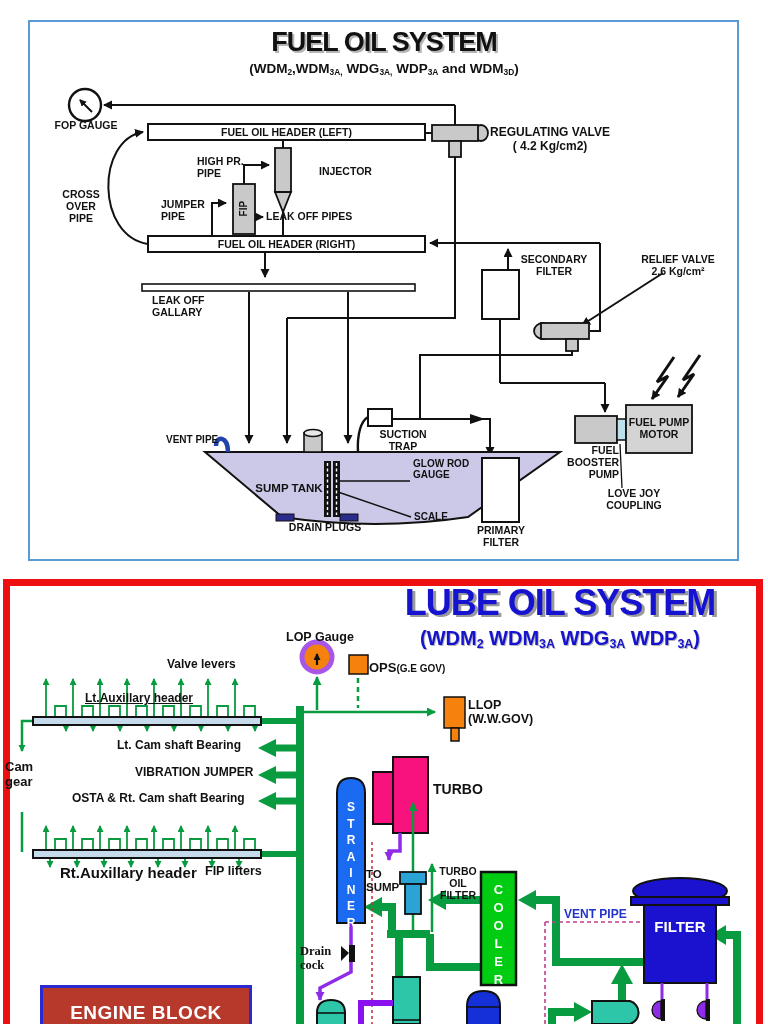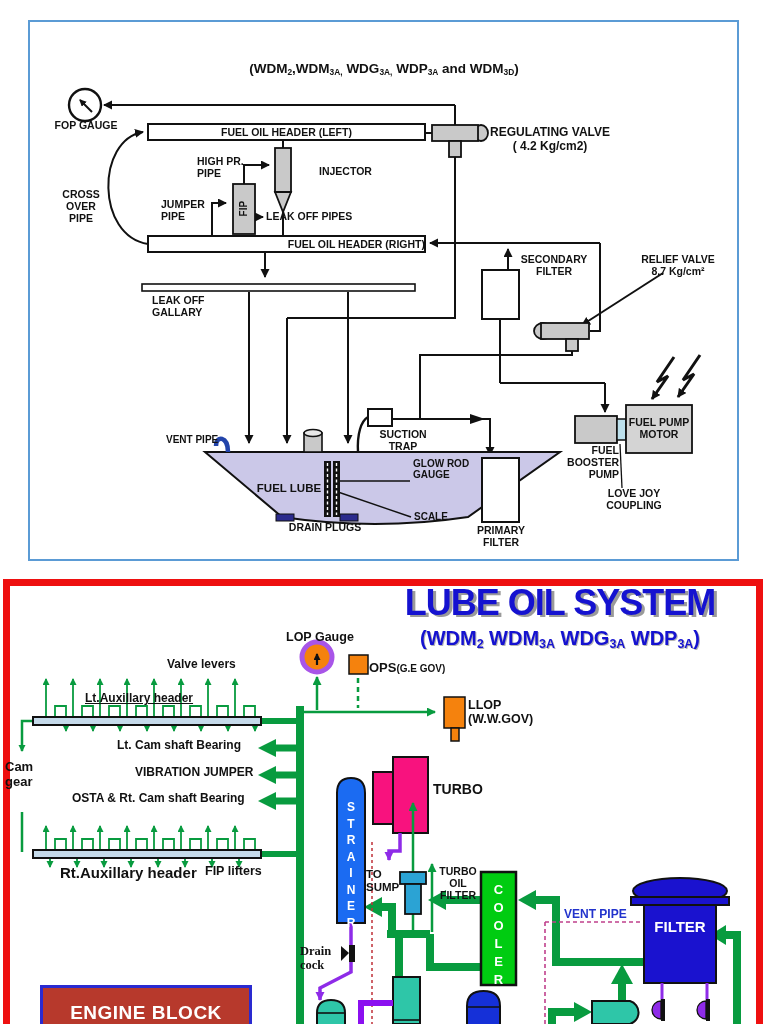--- a/index.html
+++ b/index.html
@@ -295,44 +295,45 @@
       <path d="M393,1020 H420" stroke="#111" stroke-width="1.6"></path>
       <path d="M393,1003 H361 V1026" stroke="#8B10F0" stroke-width="6" fill="none"></path>
       <path d="M317,1026 V1013 Q317,1000 331,1000 Q345,1000 345,1013 V1026" fill="#2EC6A8" stroke="#111" stroke-width="2"></path>
       <path d="M317,1013 H345" stroke="#111" stroke-width="1.6"></path>
       <path d="M467,1026 V1006 Q467,991 483.5,991 Q500,991 500,1006 V1026" fill="#1530D8" stroke="#111" stroke-width="2"></path>
       <path d="M467,1007 H500" stroke="#111" stroke-width="1.6"></path>
       <path d="M592,1001 H630 A12,12 0 0 1 630,1024 H592 Z" fill="#2EC6A8" stroke="#111" stroke-width="2"></path>
     </g>
   </svg>
 
+  <div class="lb t1" style="left:84px;top:27px;width:600px;text-align:center;">FUEL OIL SYSTEM</div>
   <div class="lb" style="left:84px;top:61px;width:600px;text-align:center;font-size:13.5px;"><span>(WDM</span><sub>2</sub><span>,WDM</span><sub>3A,</sub><span> WDG</span><sub>3A,</sub><span> WDP</span><sub>3A</sub><span> and WDM</span><sub>3D</sub><span>)</span></div>
   <div class="lb" style="left:45px;top:120px;width:82px;text-align:center;font-size:10.5px;">FOP GAUGE</div>
   <div class="lb" style="left:148px;top:127px;width:277px;text-align:center;font-size:10.5px;">FUEL OIL HEADER (LEFT)</div>
   <div class="lb" style="left:486px;top:126px;width:128px;text-align:center;font-size:12px;">REGULATING VALVE
 ( 4.2 Kg/cm2)</div>
   <div class="lb" style="left:55px;top:166px;width:52px;text-align:center;font-size:10.5px;margin-top:23px;">CROSS
 OVER
 PIPE</div>
   <div class="lb" style="left:197px;top:156px;width:58px;text-align:left;font-size:10.5px;">HIGH PR.
 PIPE</div>
   <div class="lb" style="left:302px;top:166px;width:76px;text-align:left;font-size:10.5px;margin-left:17px;">INJECTOR</div>
   <div class="lb rot" style="left:222px;top:203px;width:44px;text-align:center;font-size:10px;">FIP</div>
   <div class="lb" style="left:161px;top:199px;width:60px;text-align:left;font-size:10.5px;">JUMPER
 PIPE</div>
   <div class="lb" style="left:266px;top:211px;width:118px;text-align:left;font-size:10.5px;">LEAK OFF PIPES</div>
-  <div class="lb" style="left:148px;top:239px;width:277px;text-align:right;font-size:10.5px;">FUEL OIL HEADER (RIGHT)</div>
+  <div class="lb" style="left:148px;top:239px;width:277px;text-align:center;font-size:10.5px;">FUEL OIL HEADER (RIGHT)</div>
   <div class="lb" style="left:152px;top:295px;width:76px;text-align:left;font-size:10.5px;">LEAK OFF
 GALLARY</div>
   <div class="lb" style="left:510px;top:254px;width:88px;text-align:center;font-size:10.5px;">SECONDARY
 FILTER</div>
   <div class="lb" style="left:626px;top:254px;width:104px;text-align:center;font-size:10.5px;">RELIEF VALVE
-8.7 Kg/cm²</div>
+2.6 Kg/cm²</div>
   <div class="lb" style="left:166px;top:434px;width:60px;text-align:left;font-size:10px;">VENT PIPE</div>
-  <div class="lb" style="left:250px;top:482px;width:78px;text-align:center;font-size:11.5px;">FUEL LUBE</div>
+  <div class="lb" style="left:250px;top:482px;width:78px;text-align:center;font-size:11.5px;">SUMP TANK</div>
   <div class="lb" style="left:280px;top:522px;width:90px;text-align:center;font-size:10.5px;">DRAIN PLUGS</div>
   <div class="lb" style="left:413px;top:458px;width:72px;text-align:left;font-size:10px;">GLOW ROD
 GAUGE</div>
   <div class="lb" style="left:414px;top:511px;width:52px;text-align:left;font-size:10px;">SCALE</div>
   <div class="lb" style="left:373px;top:429px;width:60px;text-align:center;font-size:10.5px;">SUCTION
 TRAP</div>
   <div class="lb" style="left:465px;top:525px;width:72px;text-align:center;font-size:10.5px;">PRIMARY
 FILTER</div>
   <div class="lb" style="left:555px;top:445px;width:64px;text-align:right;font-size:10.5px;">FUEL
 BOOSTER

